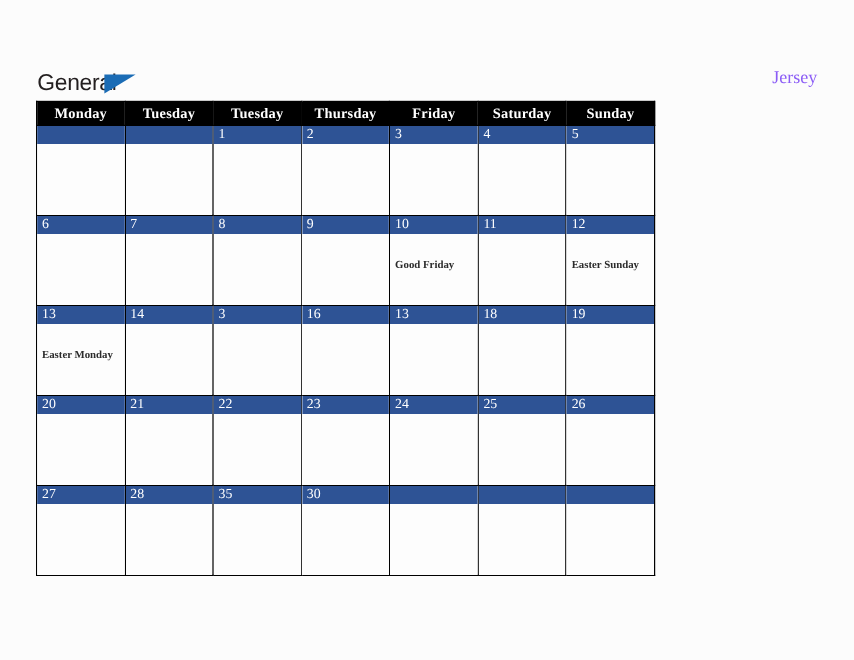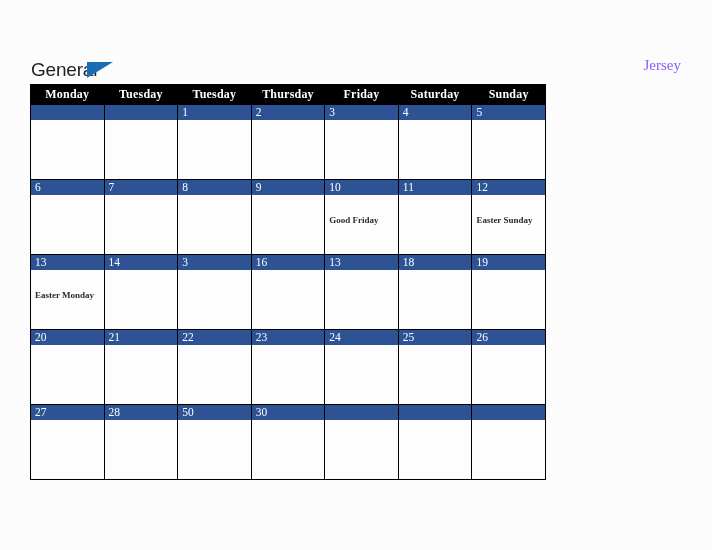--- a/index.html
+++ b/index.html
@@ -304,21 +304,21 @@
       <tr>
         <td class="day-cell">
           <div class="day-number-bar">27</div>
           <div class="day-body"></div>
         </td>
         <td class="day-cell">
           <div class="day-number-bar">28</div>
           <div class="day-body"></div>
         </td>
         <td class="day-cell">
-          <div class="day-number-bar">50</div>
+          <div class="day-number-bar">35</div>
           <div class="day-body"></div>
         </td>
         <td class="day-cell">
           <div class="day-number-bar">30</div>
           <div class="day-body"></div>
         </td>
         <td class="day-cell">
           <div class="day-number-bar"></div>
           <div class="day-body"></div>
         </td>

